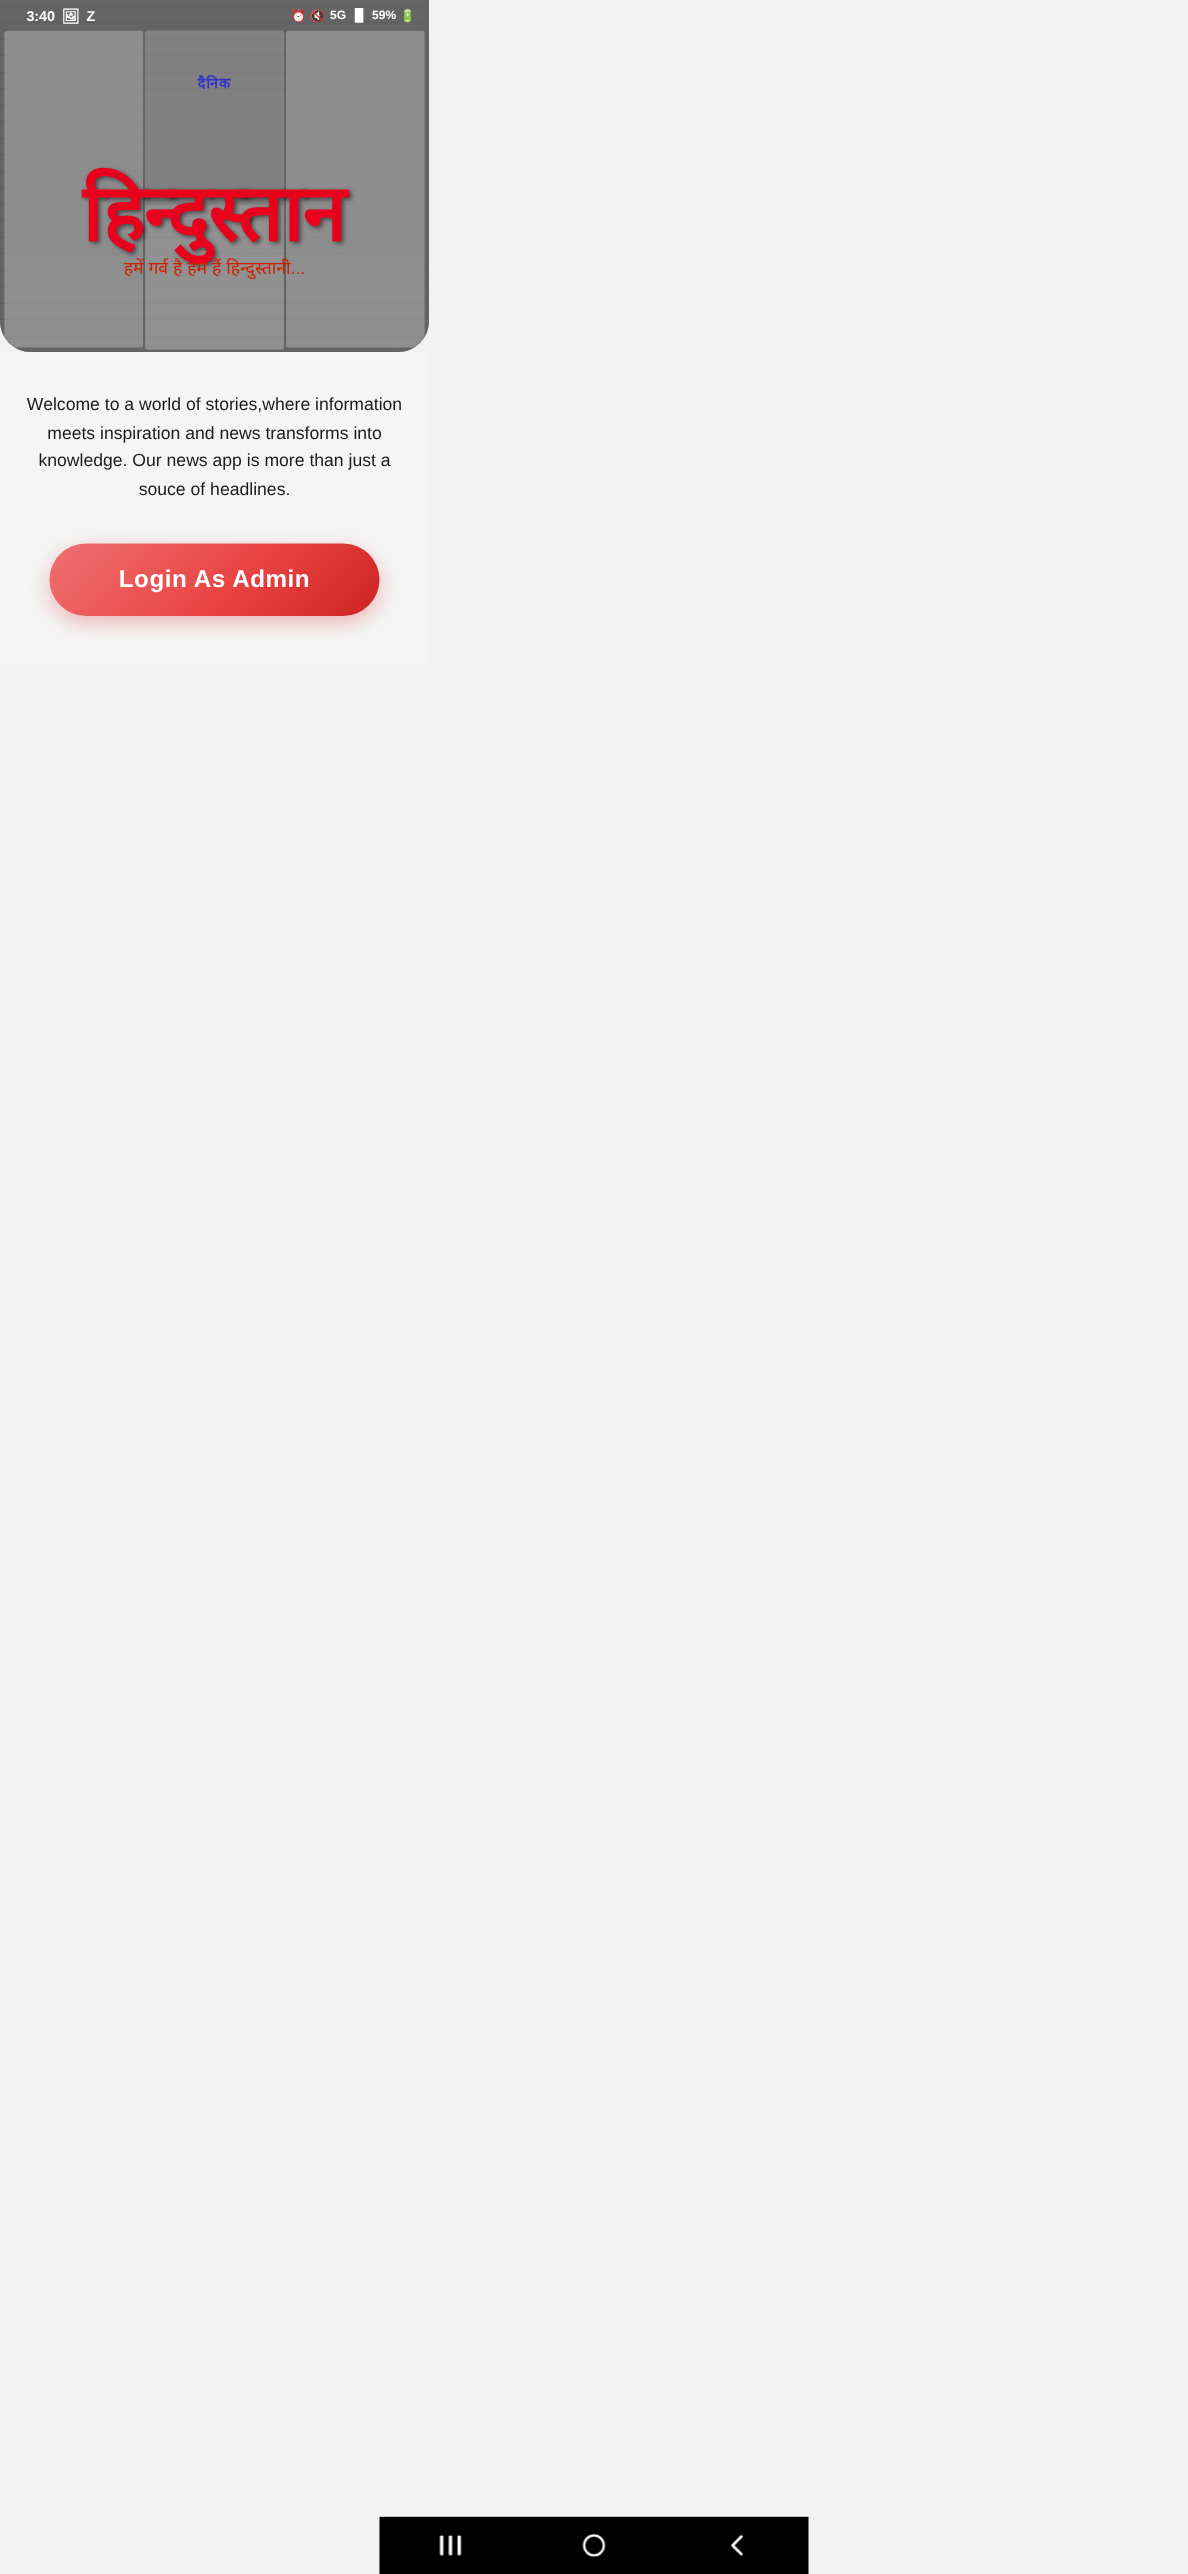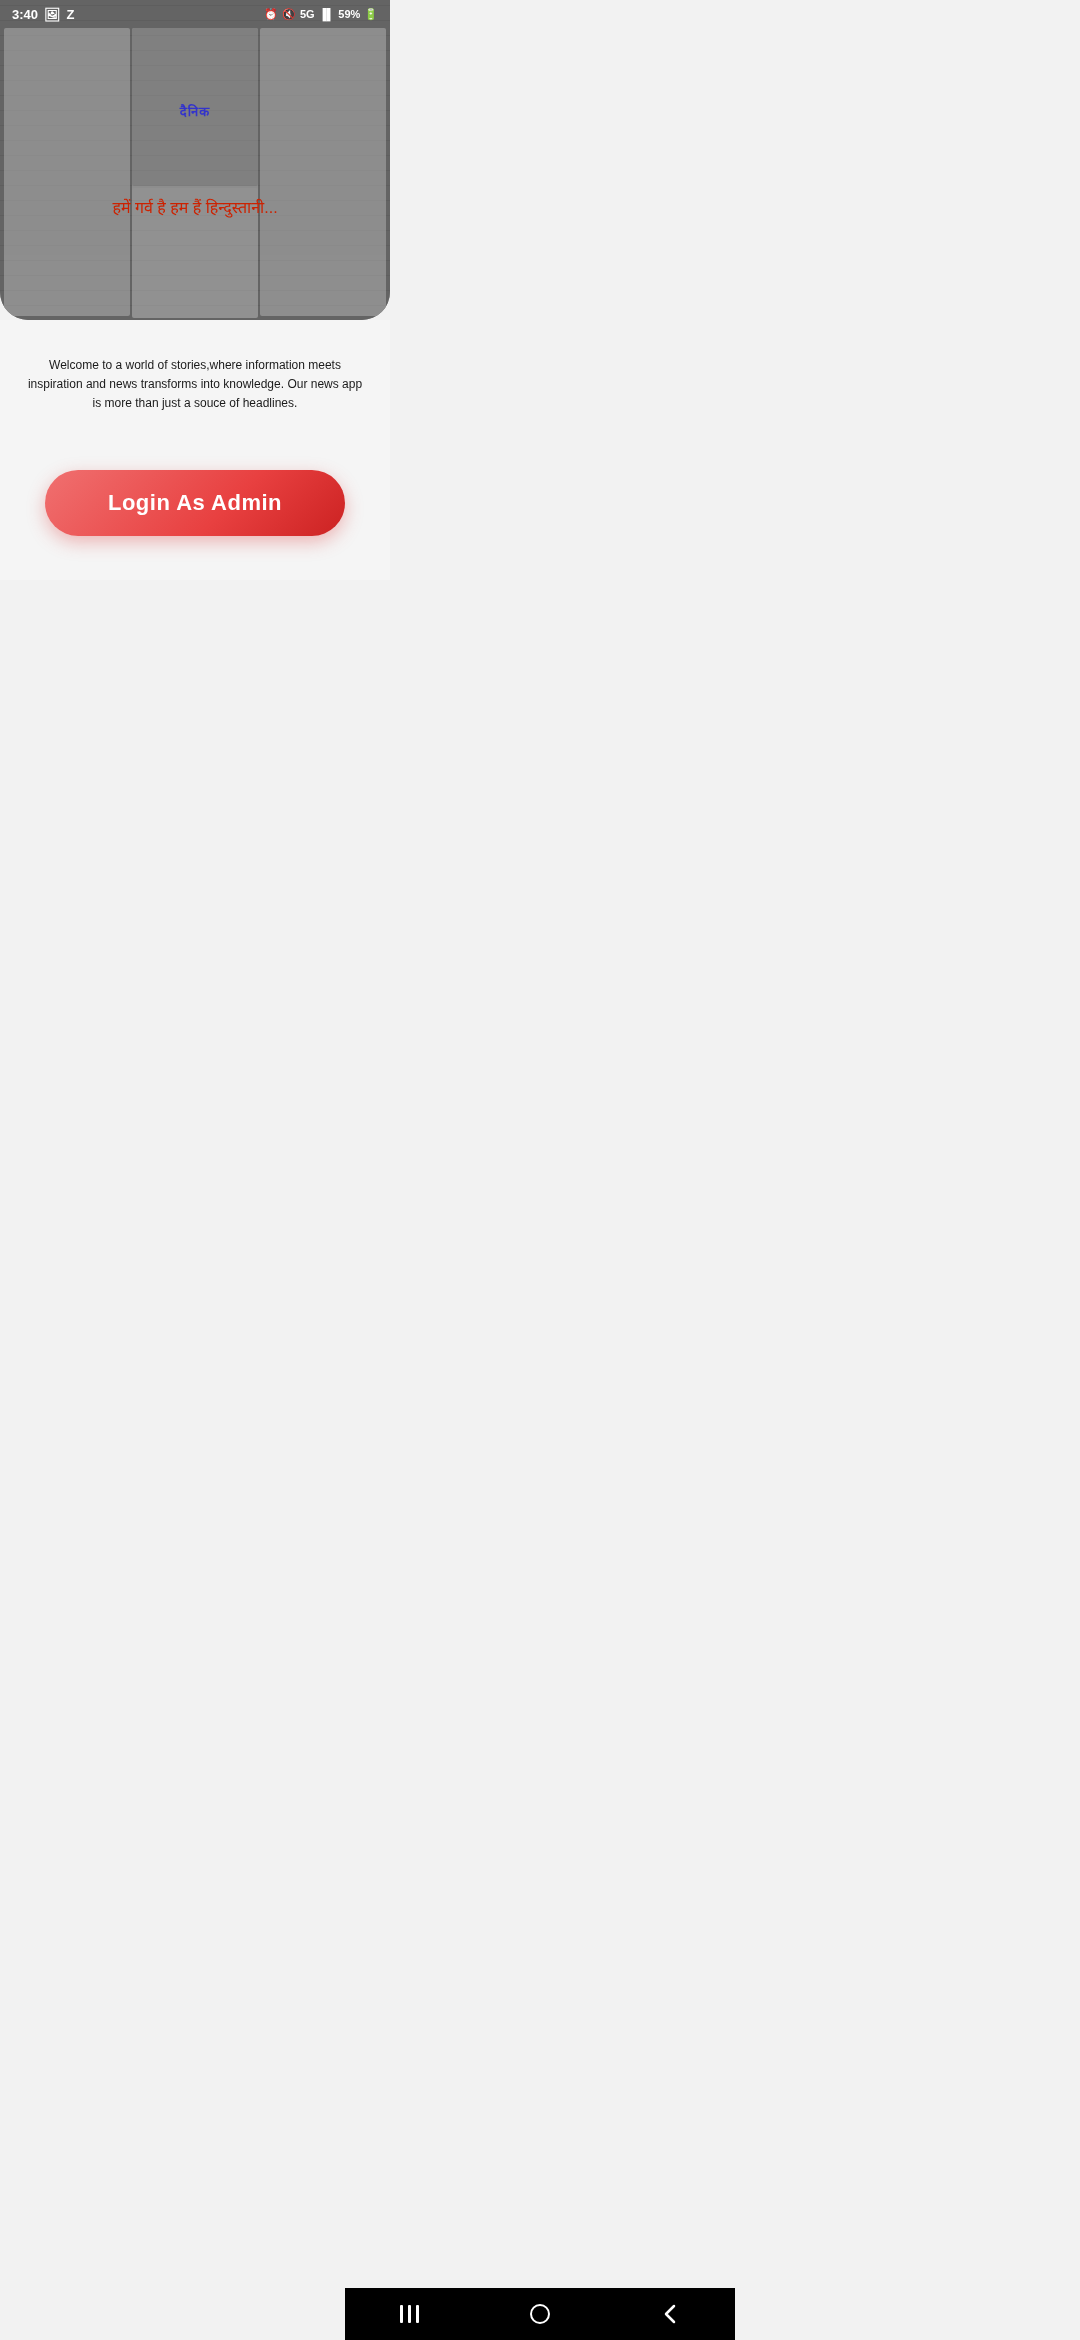--- a/index.html
+++ b/index.html
@@ -10,21 +10,21 @@
       min-height: 844px;
       background: #f2f2f2;
       font-family: 'Segoe UI', Arial, sans-serif;
       overflow-x: hidden;
       position: relative;
     }
 
     
     .status-bar {
       position: absolute;
-      top: 0; left: 0; right: 0;
+      top: 0; left: 12px; right: 0;
       height: 28px;
       background: transparent;
       display: flex;
       align-items: center;
       justify-content: space-between;
       padding: 0 12px;
       z-index: 20;
       color: #fff;
       font-size: 13px;
       font-weight: 600;
@@ -120,23 +120,23 @@
 
     
     .main-content {
       background: #f5f5f5;
       padding: 36px 24px 24px;
       text-align: center;
     }
 
     .welcome-text {
       color: #1a1a1a;
-      font-size: 12px;
+      font-size: 16px;
       line-height: 1.6;
-      margin-bottom: 56px;
+      margin-bottom: 36px;
       font-weight: 400;
     }
 
     
     .btn-login-user,
     .btn-login-admin {
       display: block;
       width: 100%;
       max-width: 300px;
       margin: 0 auto 20px;
@@ -211,20 +211,21 @@
       <div class="newspaper-img-placeholder"></div>
       <div class="newspaper-text-placeholder"></div>
     </div>
     <div class="newspaper-col"></div>
   </div>
 
   <div class="logo-container">
     <div class="logo-small-text">दैनिक</div>
     <div class="logo-main">
       <br>
+      <span>हिन्दुस्तान</span>
     </div>
     <div class="logo-tagline">हमें गर्व है हम हैं हिन्दुस्तानी...</div>
   </div>
 </div>
 
 <div class="main-content">
 
   <p class="welcome-text">Welcome to a world of stories,where information meets inspiration and news transforms into knowledge. Our news app is more than just a souce of headlines.</p>
 
 

